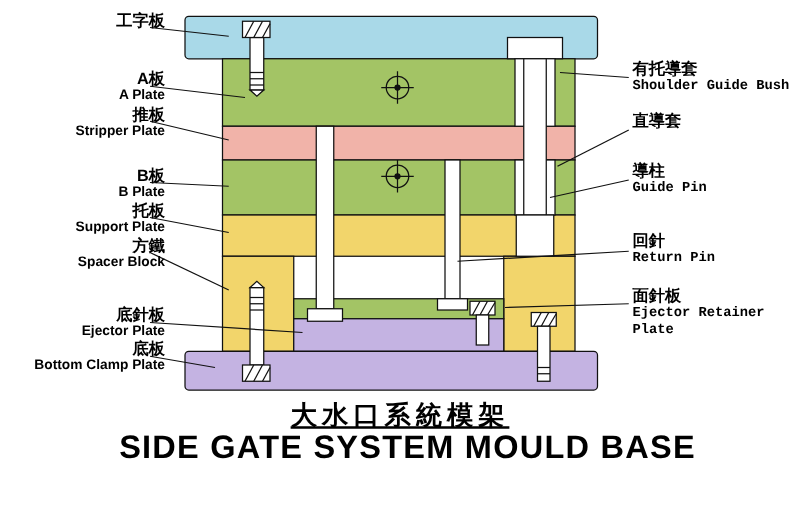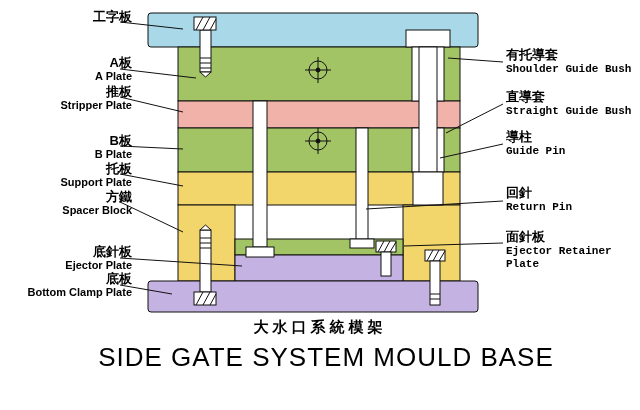--- a/index.html
+++ b/index.html
@@ -5,23 +5,23 @@
   * { margin:0; padding:0; box-sizing:border-box; }
   html,body { width:640px; height:410px; background:#ffffff; overflow:hidden; }
   body { position:relative; font-family:"Liberation Sans","DejaVu Sans",sans-serif; color:#000; }
   #diagram-svg { position:absolute; top:0; left:0; }
   .label { position:absolute; display:flex; flex-direction:column; line-height:1.18; }
   .label-left  { left:0; width:118px; align-items:flex-end; text-align:right;margin-left:14px; }
   .label-right { left:506px; width:134px; align-items:flex-start; text-align:left;font-family:Liberation Mono, monospace; }
   .cn { font-size:13px; font-weight:700; }
   .en { font-size:11px; font-weight:700; }
   .title-cn { position:absolute; left:0; width:640px; text-align:center; top:318px;
-              font-size:15px; font-weight:700; letter-spacing:4px; }
+              font-size:21px; font-weight:700; letter-spacing:4px;text-decoration:underline; }
   .title-en { position:absolute; left:0; width:640px; text-align:center; top:342px;
-              font-size:26px; font-weight:400; letter-spacing:1px;padding-left:12px; }
+              font-size:26px; font-weight:700; letter-spacing:1px;padding-left:12px; }
 </style>
 </head>
 <body>
 
 <svg id="diagram-svg" width="640" height="410" viewBox="0 0 640 410">
 
   <rect x="148" y="13" width="330" height="34" rx="3" stroke="#111" stroke-width="1" fill="#a9d9e8"></rect>
   <rect x="178" y="47" width="282" height="54" stroke="#111" stroke-width="1" fill="#a3c465"></rect>
   <rect x="178" y="101" width="282" height="27" stroke="#111" stroke-width="1" fill="#f1b3a9"></rect>
   <rect x="178" y="128" width="282" height="44" stroke="#111" stroke-width="1" fill="#a3c465"></rect>
@@ -153,21 +153,20 @@
   <span class="cn">底板</span>
   <span class="en">Bottom Clamp Plate</span>
 </div>
 
 <div class="label label-right" style="top:48px">
   <span class="cn">有托導套</span>
   <span class="en">Shoulder Guide Bush</span>
 </div>
 <div class="label label-right" style="top:90px">
   <span class="cn">直導套</span>
-  <span class="en">Straight Guide Bush</span>
 </div>
 <div class="label label-right" style="top:130px">
   <span class="cn">導柱</span>
   <span class="en">Guide Pin</span>
 </div>
 <div class="label label-right" style="top:186px">
   <span class="cn">回針</span>
   <span class="en">Return Pin</span>
 </div>
 <div class="label label-right" style="top:230px">

